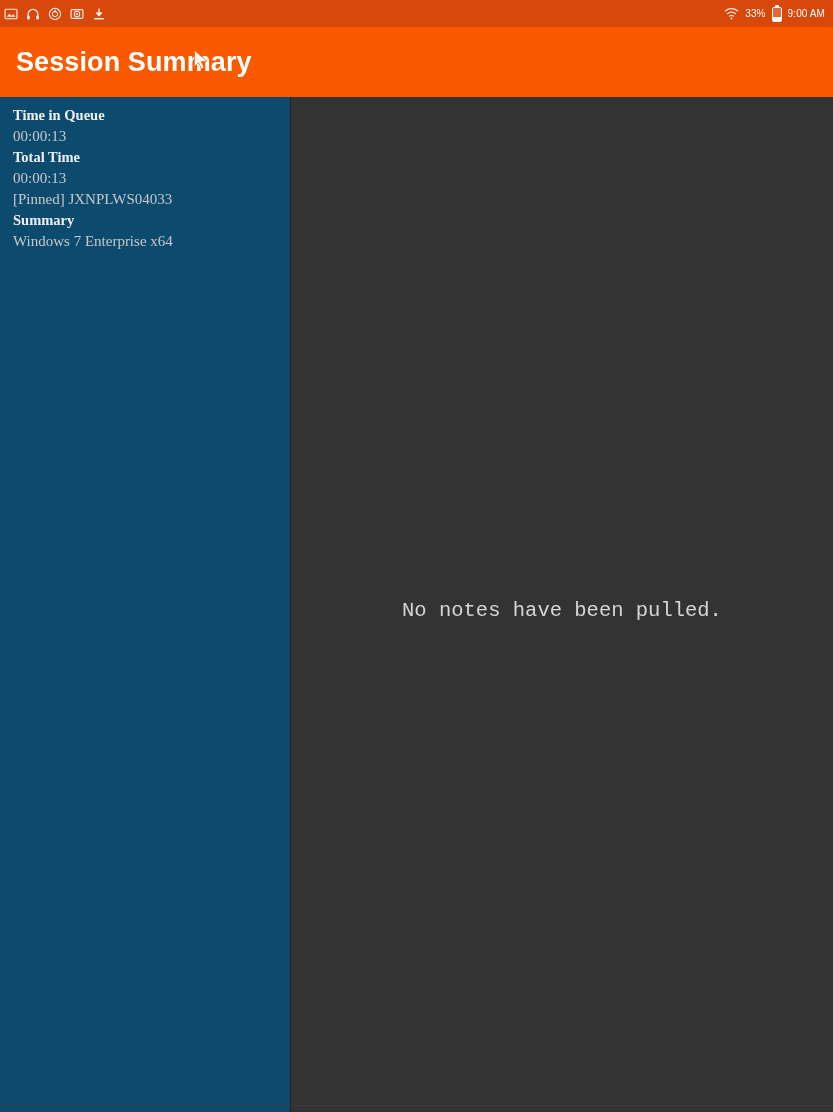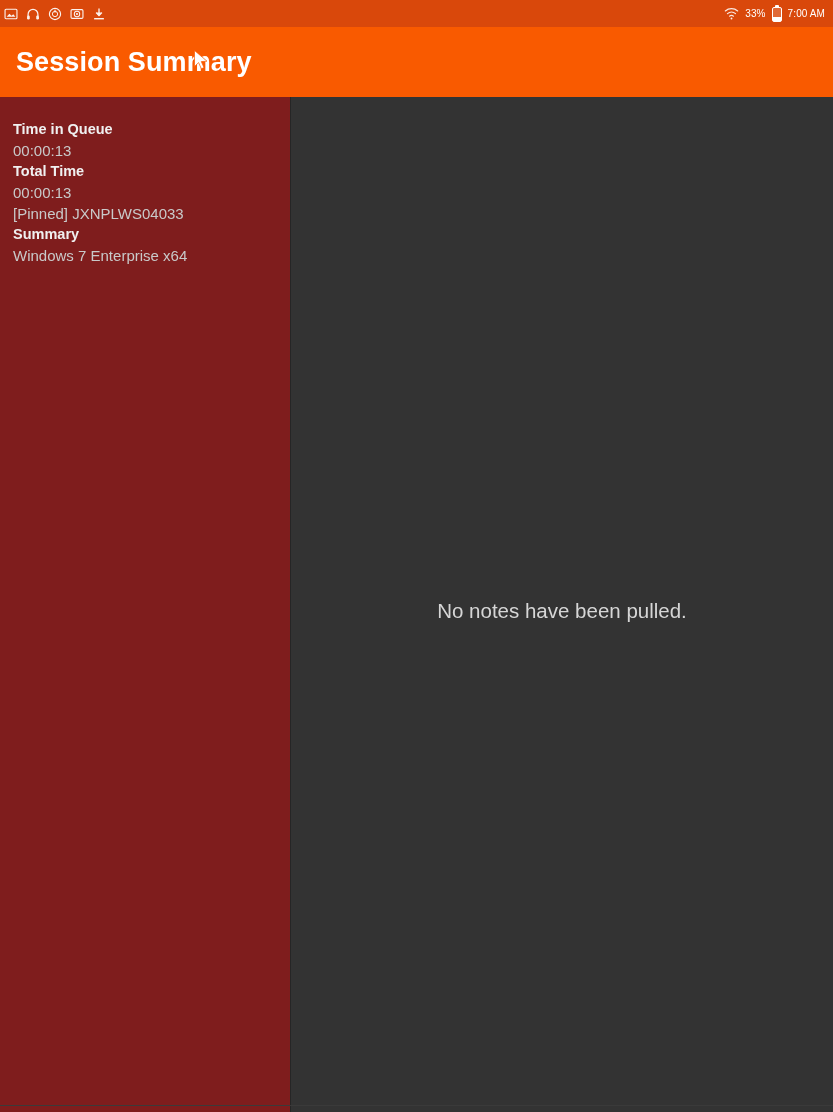--- a/index.html
+++ b/index.html
@@ -111,24 +111,25 @@
   .content {
     flex: 1 1 auto;
     display: flex;
     min-height: 0;
     position: relative;
   }
 
   .sidebar {
     width: 291px;
     flex: 0 0 291px;
-    background: #7f1d1d;
+    background: #0c4a6e;
     border-right: 1px solid #262626;
-    padding: 22px 0 0 13px;
+    padding: 8px 0 0 13px;
     overflow: hidden;
+    font-family: Liberation Serif, serif;
   }
   .field { margin: 0; }
   .field-label {
     color: #f0f0f0;
     font-size: 14.5px;
     font-weight: bold;
     line-height: 21px;
     white-space: nowrap;
   }
   .field-value {
@@ -145,20 +146,21 @@
   }
   .notes-empty {
     position: absolute;
     left: 0;
     right: 0;
     top: 504px;
     text-align: center;
     color: #d6d6d6;
     font-size: 20.5px;
     line-height: 1;
+    font-family: Liberation Mono, monospace;
   }
 
   .bottom-rule {
     position: absolute;
     left: 0;
     right: 0;
     bottom: 6px;
     height: 1px;
     background: #3a3a3a;
   }
@@ -222,21 +224,21 @@
         </svg>
       </span>
 
       <span class="status-text">33%</span>
 
       <span class="battery-icon">
         <span class="bcap"></span>
         <span class="bshell"></span>
       </span>
 
-      <span class="status-text">7:00 AM</span>
+      <span class="status-text">9:00 AM</span>
     </div>
   </div>
 
   <div class="appbar">
     <span class="appbar-title">Session Summary</span>
   </div>
   <svg class="cursor-arrow" viewBox="0 0 16 24">
     <path d="M0.5 0.5 L0.5 16.5 L4.6 12.6 L7.4 18.8 L10.0 17.6 L7.3 11.6 L13.0 11.2 Z" fill="#ffffff" stroke="#f95a00" stroke-width="0.7"></path>
   </svg>
 

